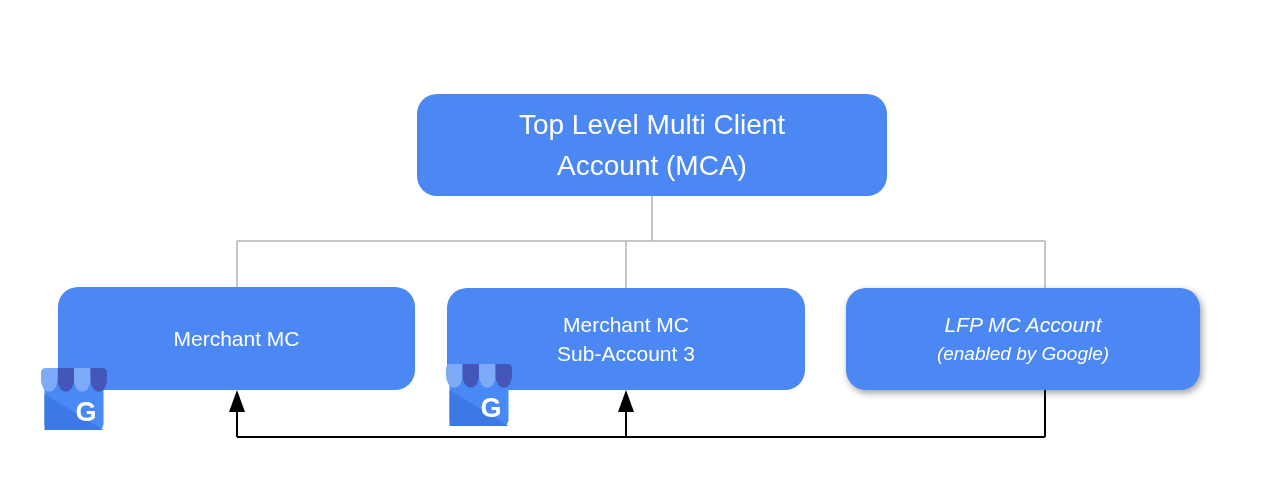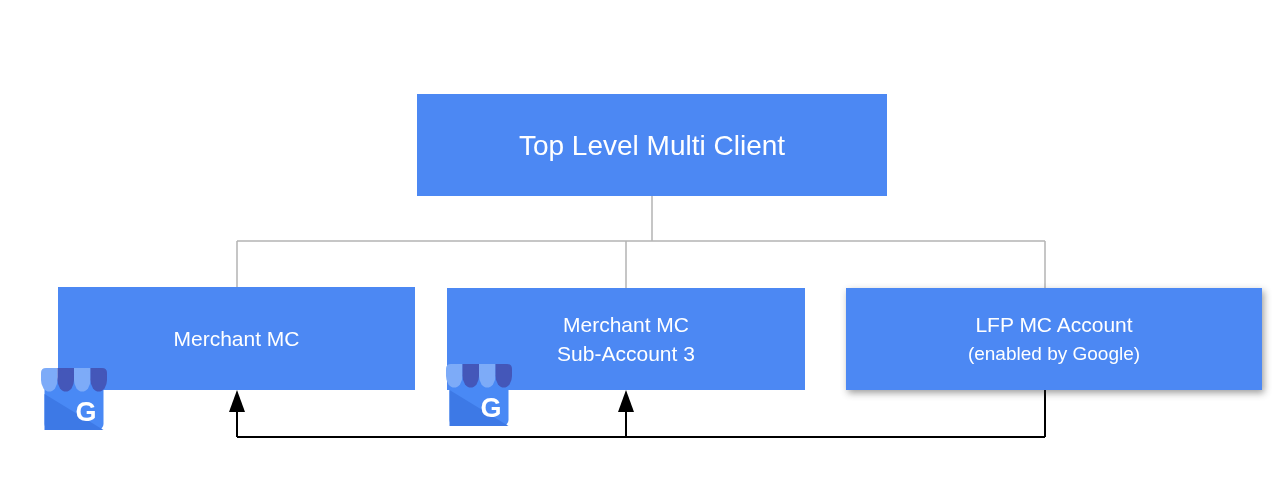--- a/index.html
+++ b/index.html
@@ -19,26 +19,27 @@
   }
   .lines{position:absolute;left:0;top:0;z-index:0;}
   .tree{stroke:var(--tree-line);stroke-width:1.5;fill:none;}
   .arrow{stroke:var(--arrow-line);stroke-width:2;fill:none;}
   .ah{fill:var(--arrow-line);stroke:none;}
   .node{
     position:absolute;z-index:1;
     background:var(--node-blue);color:var(--node-text);
     display:flex;flex-direction:column;align-items:center;justify-content:center;
     text-align:center;
+    border-radius:20px;
   }
   .node-mca{left:417px;top:94px;width:470px;height:102px;font-size:28px;line-height:41px;}
   .node-sub1{left:58px;top:287px;width:357px;height:103px;font-size:21px;line-height:29px;}
   .node-sub2{left:447px;top:288px;width:358px;height:102px;font-size:21px;line-height:29px;}
-  .node-lfp{left:846px;top:288px;width:416px;height:102px;font-size:21px;line-height:29px;
-    box-shadow:2px 3px 7px rgba(40,40,40,0.45);}
+  .node-lfp{left:846px;top:288px;width:354px;height:102px;font-size:21px;line-height:29px;
+    box-shadow:2px 3px 7px rgba(40,40,40,0.45);font-style:italic;}
   .node-lfp .sub-line{font-size:19px;text-align:center;}
   .gmb{position:absolute;z-index:2;}
   .gmb-1{left:41px;top:368px;}
   .gmb-2{left:446px;top:364px;}
   .aw-l{fill:var(--icon-awning-light);}
   .aw-d{fill:var(--icon-awning-dark);}
   .ibody{fill:var(--icon-body);}
   .ishade{fill:var(--icon-body-shade);}
   .g-letter{fill:var(--node-text);font-family:"Liberation Sans",sans-serif;
     font-weight:bold;font-size:27px;}
@@ -61,20 +62,21 @@
       <line class="arrow" x1="1045" y1="437" x2="237" y2="437"></line>
       <line class="arrow" x1="237" y1="437" x2="237" y2="408"></line>
       <polygon class="ah" points="229,412 245,412 237,390"></polygon>
       <line class="arrow" x1="626" y1="437" x2="626" y2="408"></line>
       <polygon class="ah" points="618,412 634,412 626,390"></polygon>
     </g>
   </svg>
 
   <div class="node node-mca">
     <div>Top Level Multi Client</div>
+    <div>Account (MCA)</div>
   </div>
 
   <div class="node node-sub1">
     <div>Merchant MC</div>
   </div>
 
   <div class="node node-sub2">
     <div>Merchant MC</div>
     <div>Sub-Account 3</div>
   </div>

